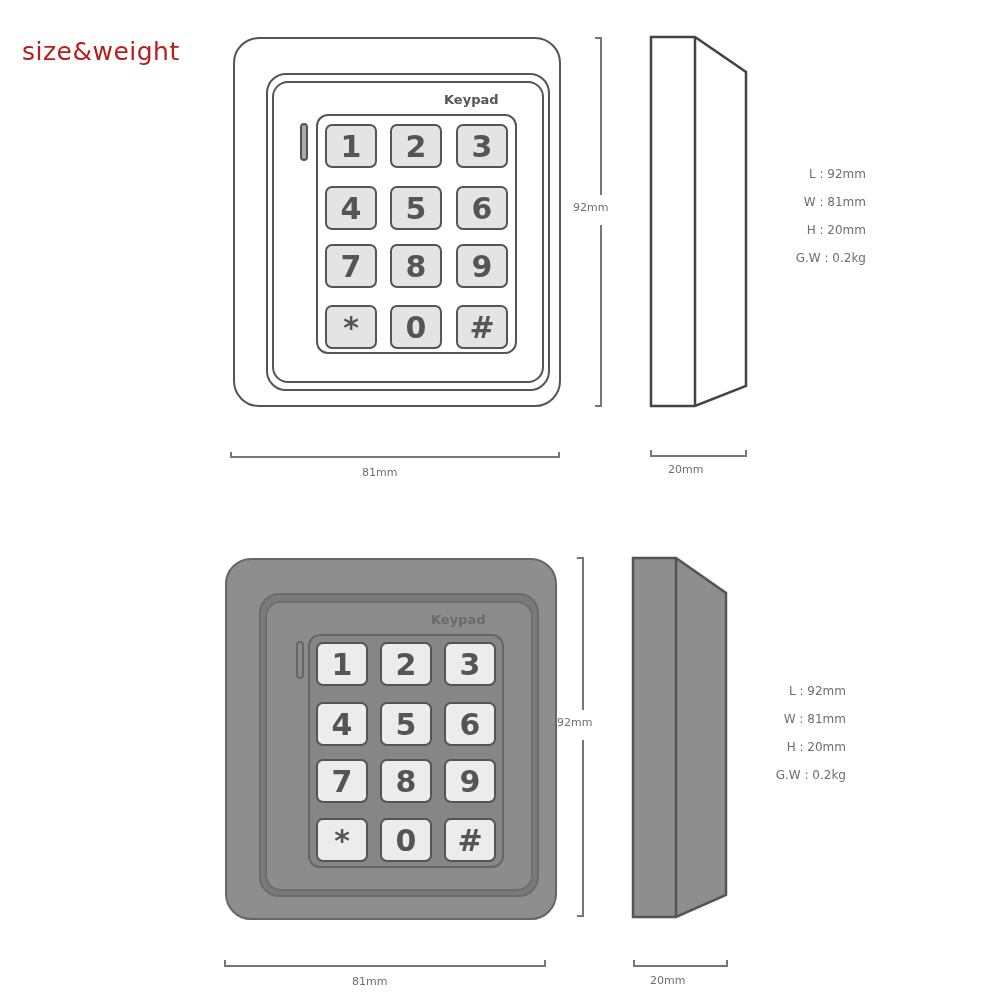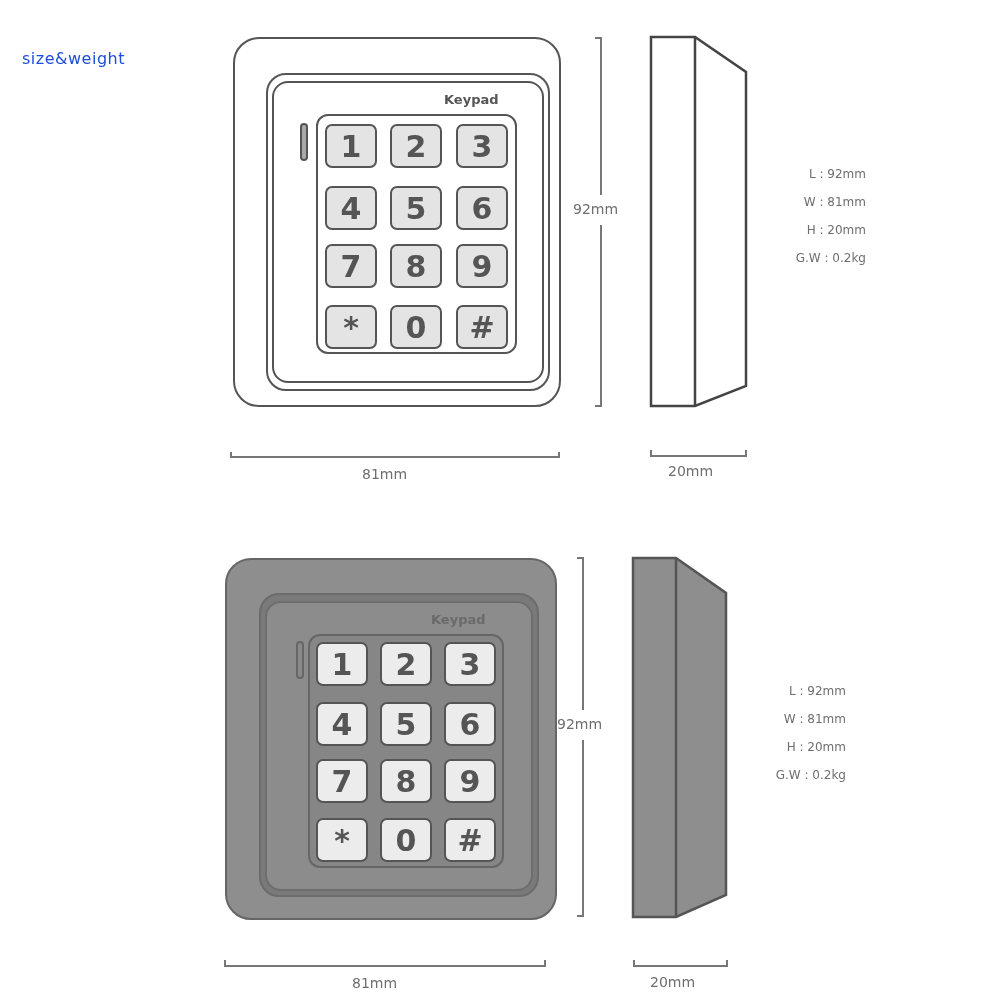--- a/index.html
+++ b/index.html
@@ -1,20 +1,20 @@
 <!DOCTYPE html>
 <html><head>
 <meta charset="utf-8">
 <style>
   html, body { margin:0; padding:0; background:#ffffff; }
   body { width:1000px; height:1000px; position:relative; overflow:hidden;
          font-family:"DejaVu Sans", sans-serif; color:#777; }
   .abs { position:absolute; }
-  .title { left:22px; top:49px; font-size:16px; color:#1d4ed8; letter-spacing:0.5px; }
-  .dimtext { font-size:14px; color:#6e6e6e; }
+  .title { left:22px; top:37px; font-size:25px; color:#b91c1c; letter-spacing:0.5px; }
+  .dimtext { font-size:11px; color:#6e6e6e; }
   .spec { font-size:12px; color:#6e6e6e; text-align:right; line-height:28px; }
 
   
   .shell { border-radius:26px; box-sizing:border-box; }
   .bezel { border-radius:20px; box-sizing:border-box; }
   .inner { border-radius:16px; box-sizing:border-box; }
   .brand { font-family:"DejaVu Sans", sans-serif; font-weight:bold; font-size:13px; }
   .pad { border-radius:12px; box-sizing:border-box; }
   .led { width:8px; height:38px; border-radius:4px; box-sizing:border-box; }
   .key { position:absolute; width:52px; height:44px; border-radius:7px; box-sizing:border-box;

